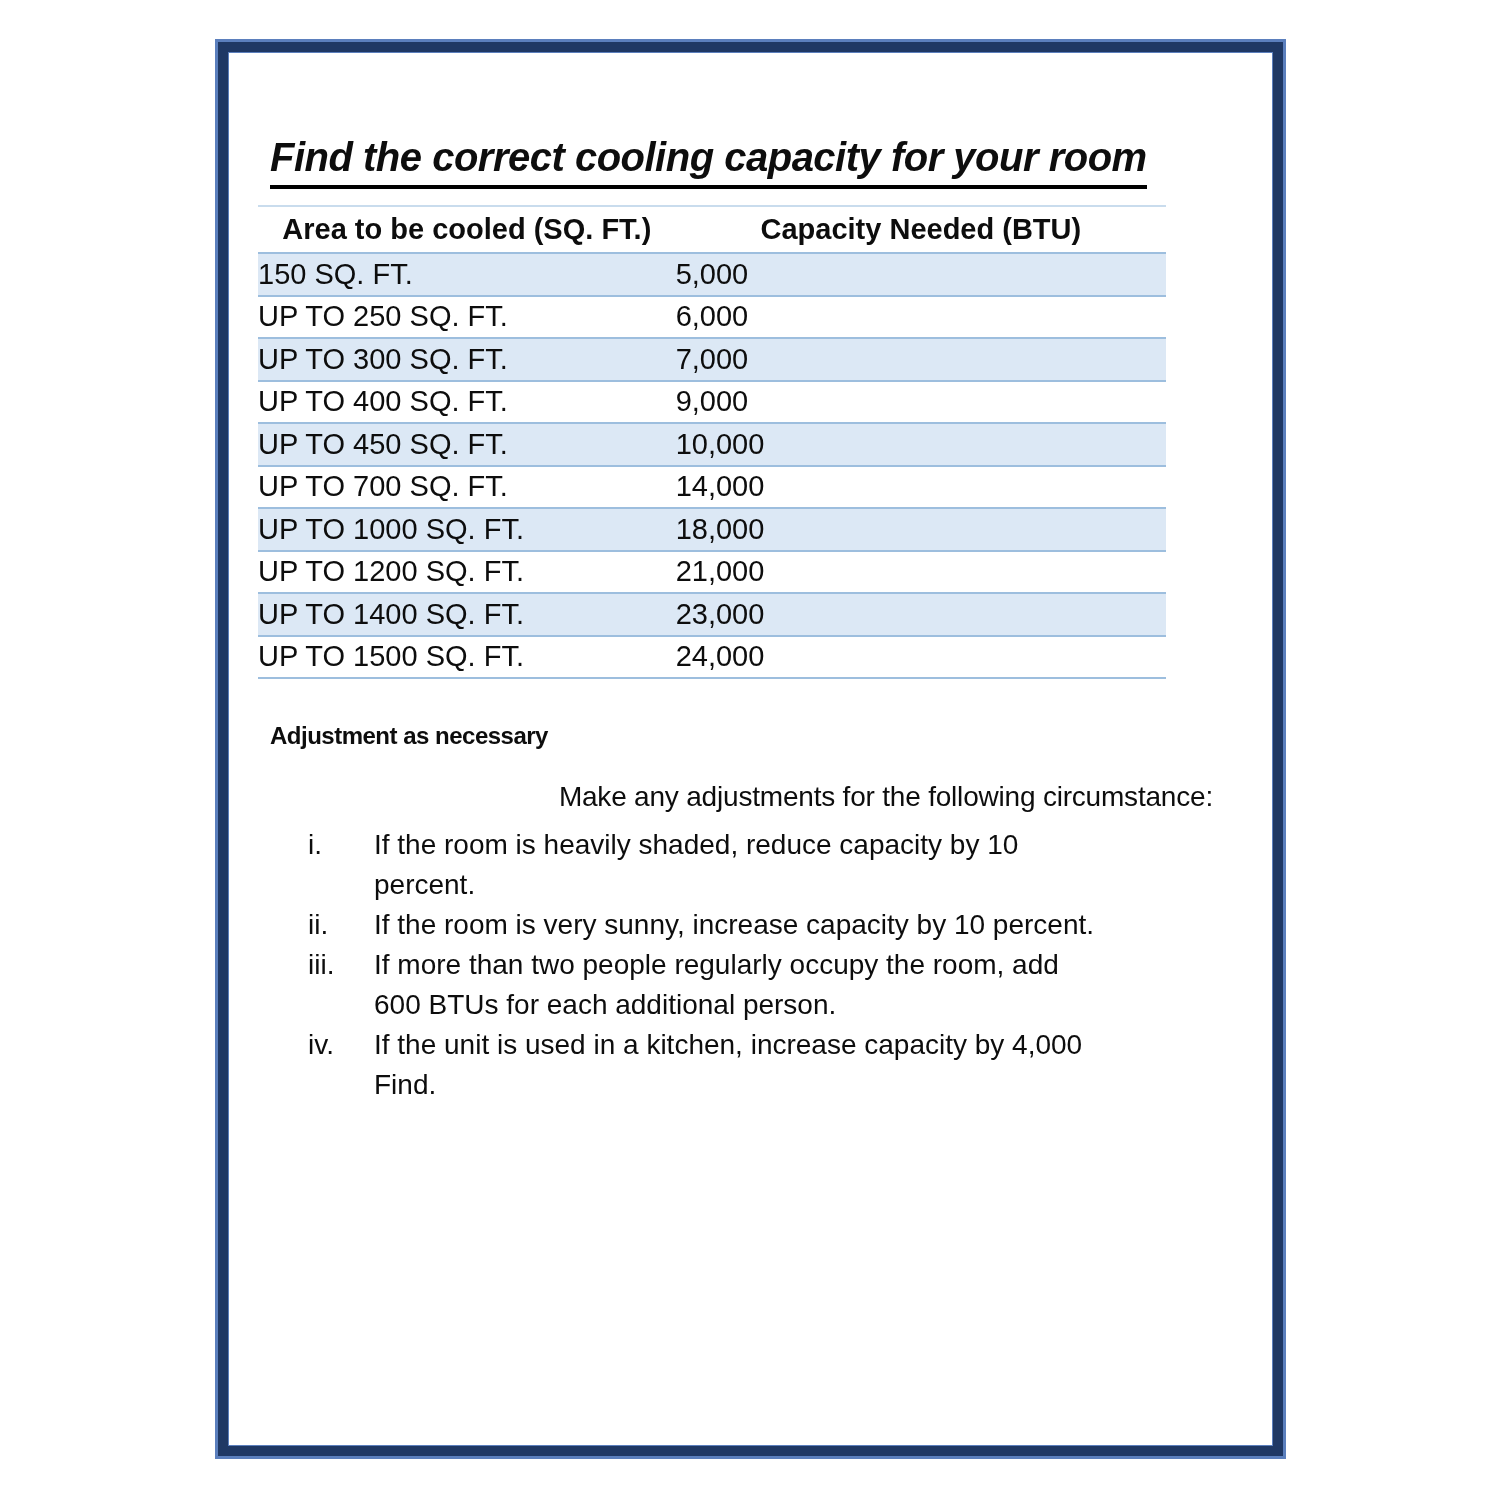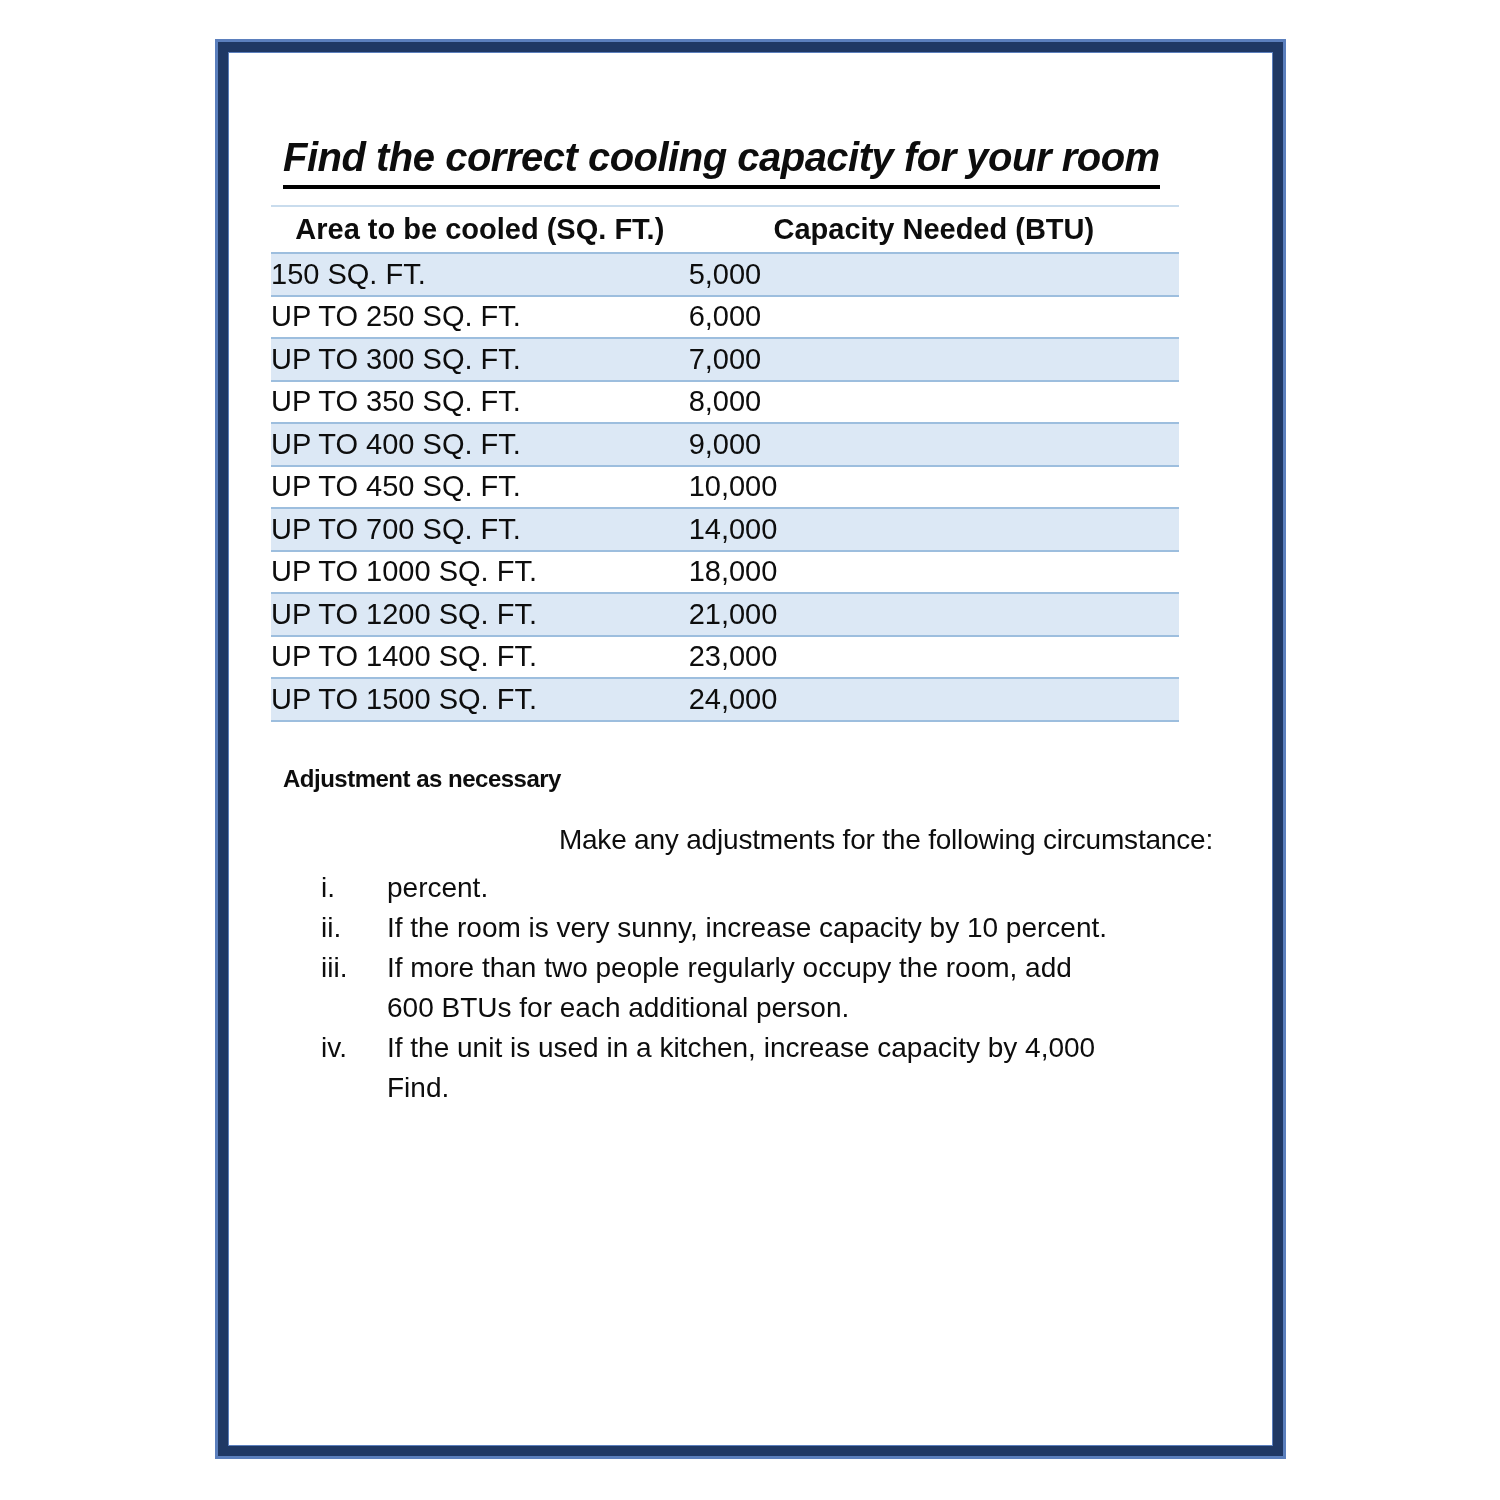--- a/index.html
+++ b/index.html
@@ -19,21 +19,20 @@
   }
   .frame{
     position:absolute;left:218px;top:42px;width:1065px;height:1414px;
     box-sizing:border-box;background:#ffffff;
     border:10px solid var(--border-dark);
     box-shadow:0 0 0 3px var(--border-light), inset 0 0 0 1px var(--border-light);
   }
   .content{
     box-sizing:border-box;height:100%;
     padding:82px 60px 40px 42px;
-    margin-left:13px;
   }
   .doc-title{
     margin:0;display:inline-block;
     font-size:40px;line-height:1.15;font-weight:bold;font-style:italic;
     letter-spacing:-0.5px;
     border-bottom:4px solid #000;padding-bottom:5px;
   }
   .intro{margin-top:26px;font-size:28px;line-height:42px;}
   .intro .line, .item-text .line{white-space:nowrap;}
   table.cap-table{
@@ -94,24 +93,20 @@
   <tr>
     <td>UP TO 250 SQ. FT.</td>
     <td>6,000</td>
   </tr>
 
   <tr>
     <td>UP TO 300 SQ. FT.</td>
     <td>7,000</td>
   </tr>
 
-  <tr>
-    <td>UP TO 350 SQ. FT.</td>
-    <td>8,000</td>
-  </tr>
 
   <tr>
     <td>UP TO 400 SQ. FT.</td>
     <td>9,000</td>
   </tr>
 
   <tr>
     <td>UP TO 450 SQ. FT.</td>
     <td>10,000</td>
   </tr>
@@ -145,20 +140,21 @@
     </table>
 
     <h2 class="section-heading">Adjustment as necessary</h2>
 
     <p class="lead">Make any adjustments for the following circumstance:</p>
 
     <ol class="adj-list" id="adjustment-list">
   <li class="adj-item">
     <span class="numeral">i.</span>
     <span class="item-text">
+            <div class="line">If the room is heavily shaded, reduce capacity by 10</div>
             <div class="line">percent.</div>
           </span>
   </li>
 
   <li class="adj-item">
     <span class="numeral">ii.</span>
     <span class="item-text">
             <div class="line">If the room is very sunny, increase capacity by 10 percent.</div>
           </span>
   </li>

